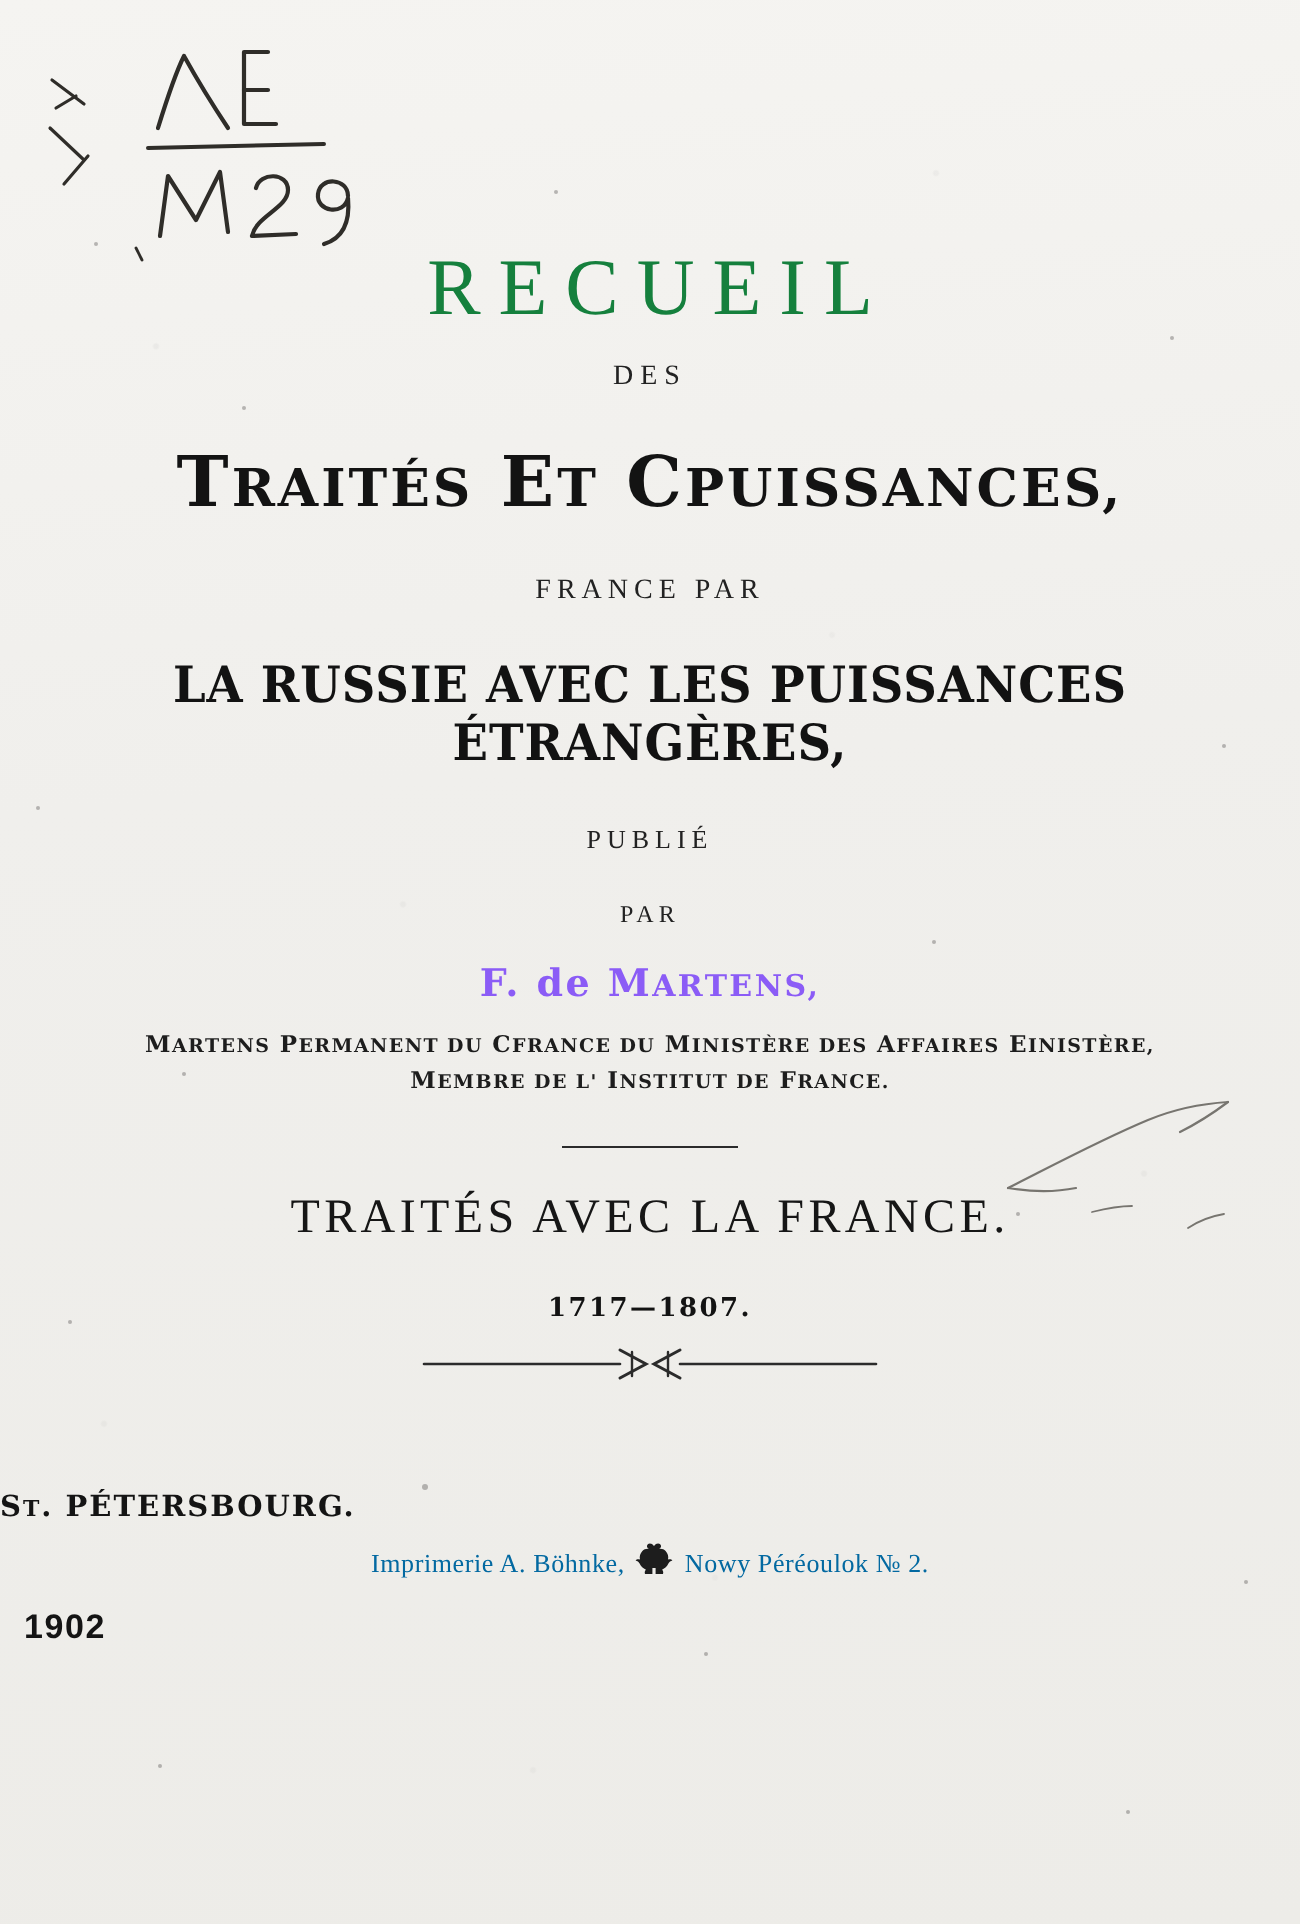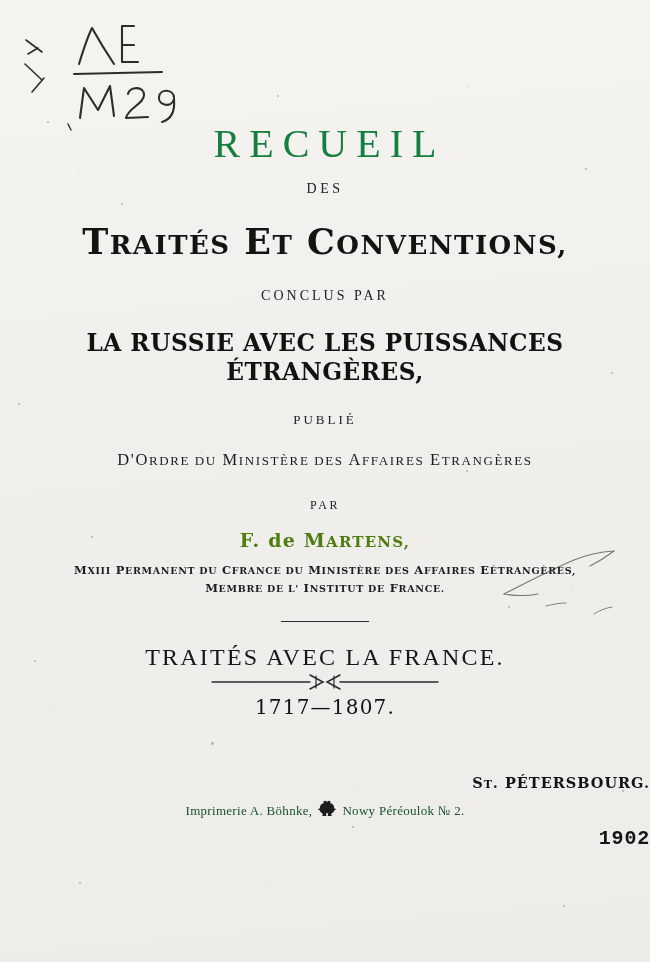--- a/index.html
+++ b/index.html
@@ -122,21 +122,21 @@
     font-size: 12px;
     letter-spacing: 2.6px;
     margin: 0 0 16px 0;
     color: #222;
   }
   .t-author {
     font-size: 19px;
     font-weight: 700;
     letter-spacing: 1.2px;
     margin: 0 0 12px 0;
-    color: #4d7c0f;
+    color: #8b5cf6;
     font-family: "DejaVu Serif", serif;
   }
   .t-author .sm { font-size: 15px; }
   .t-aff1, .t-aff2 {
     font-size: 11.5px;
     letter-spacing: 0.7px;
     margin: 0 0 4px 0;
     color: #1d1d1d;
     font-weight: 700;
     font-family: "DejaVu Serif", serif;
@@ -159,70 +159,70 @@
     color: #131313;
     font-family: "DejaVu Serif", serif;
   }
   .t-sub {
     font-size: 24px;
     letter-spacing: 2.2px;
     margin: 0 0 24px 0;
     color: #161616;
   }
   .t-years {
-    font-size: 20px;
-    font-weight: 400;
+    font-size: 13px;
+    font-weight: 700;
     letter-spacing: 1.2px;
     margin: 0;
     color: #131313;
     font-family: "DejaVu Serif", serif;
   }
 
   
   .ornament {
     position: absolute;
     left: 0; right: 0;
     top: 672px;
     display: flex;
     align-items: center;
     justify-content: center;
   }
 
   .imprint {
     position: absolute;
     left: 0; right: 0;
-    top: 774px;
-    text-align: right;
+    top: 745px;
+    text-align: left;
   }
   .im-city {
     font-size: 14.5px;
     font-weight: 700;
     letter-spacing: 1px;
     margin: 0 0 9px 0;
     color: #141414;
     font-family: "DejaVu Serif", serif;
   }
   .im-city .sm { font-size: 11px; }
   .im-line {
     font-size: 13px;
     letter-spacing: 0.3px;
     margin: 0 0 6px 0;
-    color: #14532d;
+    color: #0369a1;
     display: flex;
     align-items: center;
     justify-content: center;
     gap: 5px;
   }
   .im-year {
-    font-size: 20px;
+    font-size: 17px;
     font-weight: 700;
     letter-spacing: 0.8px;
-    margin: 0;
+    margin: 12px;
     color: #141414;
-    font-family: Liberation Mono, monospace;
+    font-family: Liberation Sans, sans-serif;
   }
   .eagle { display: inline-block; vertical-align: middle; }
 </style>
 </head>
 <body>
 
 <div class="page"></div>
 
 <div class="speck" style="left:47px;top:121px;width:2px;height:2px;"></div>
 <div class="speck" style="left:121px;top:203px;width:2px;height:2px;"></div>
@@ -277,49 +277,43 @@
 
 <div class="content">
 
   <h1 class="t-main">RECUEIL</h1>
 
   <p class="t-des">DES</p>
 
   <p class="t-traites">
     <span>T</span><span class="sm">RAITÉS</span>
     <span>E</span><span class="sm">T</span>
-    <span>C</span><span class="sm">ONVENTIONS,</span>
-  </p>
-
-  <p class="t-conclus">CONCLUS PAR</p>
+    <span>C</span><span class="sm">PUISSANCES,</span>
+  </p>
+
+  <p class="t-conclus">FRANCE PAR</p>
 
   <p class="t-russie">LA RUSSIE AVEC LES PUISSANCES ÉTRANGÈRES,</p>
 
   <p class="t-publie">PUBLIÉ</p>
 
-  <p class="t-ordre">
-    <span>D'O</span><span class="sm">RDRE DU</span>
-    <span>M</span><span class="sm">INISTÈRE DES</span>
-    <span>A</span><span class="sm">FFAIRES</span>
-    <span>E</span><span class="sm">TRANGÈRES</span>
-  </p>
 
   <p class="t-par">PAR</p>
 
   <p class="t-author">
     <span>F. de M</span><span class="sm">ARTENS,</span>
   </p>
 
   <p class="t-aff1">
-    <span>M</span><span class="sm">XIII</span>
+    <span>M</span><span class="sm">ARTENS</span>
     <span>P</span><span class="sm">ERMANENT DU</span>
     <span>C</span><span class="sm">FRANCE DU</span>
     <span>M</span><span class="sm">INISTÈRE DES</span>
     <span>A</span><span class="sm">FFAIRES</span>
-    <span>E</span><span class="sm">ÉTRANGÈRES,</span>
+    <span>E</span><span class="sm">INISTÈRE,</span>
   </p>
 
   <p class="t-aff2">
     <span>M</span><span class="sm">EMBRE DE L'</span>
     <span>I</span><span class="sm">NSTITUT DE</span>
     <span>F</span><span class="sm">RANCE.</span>
   </p>
 
   <div class="rule"></div>
 

